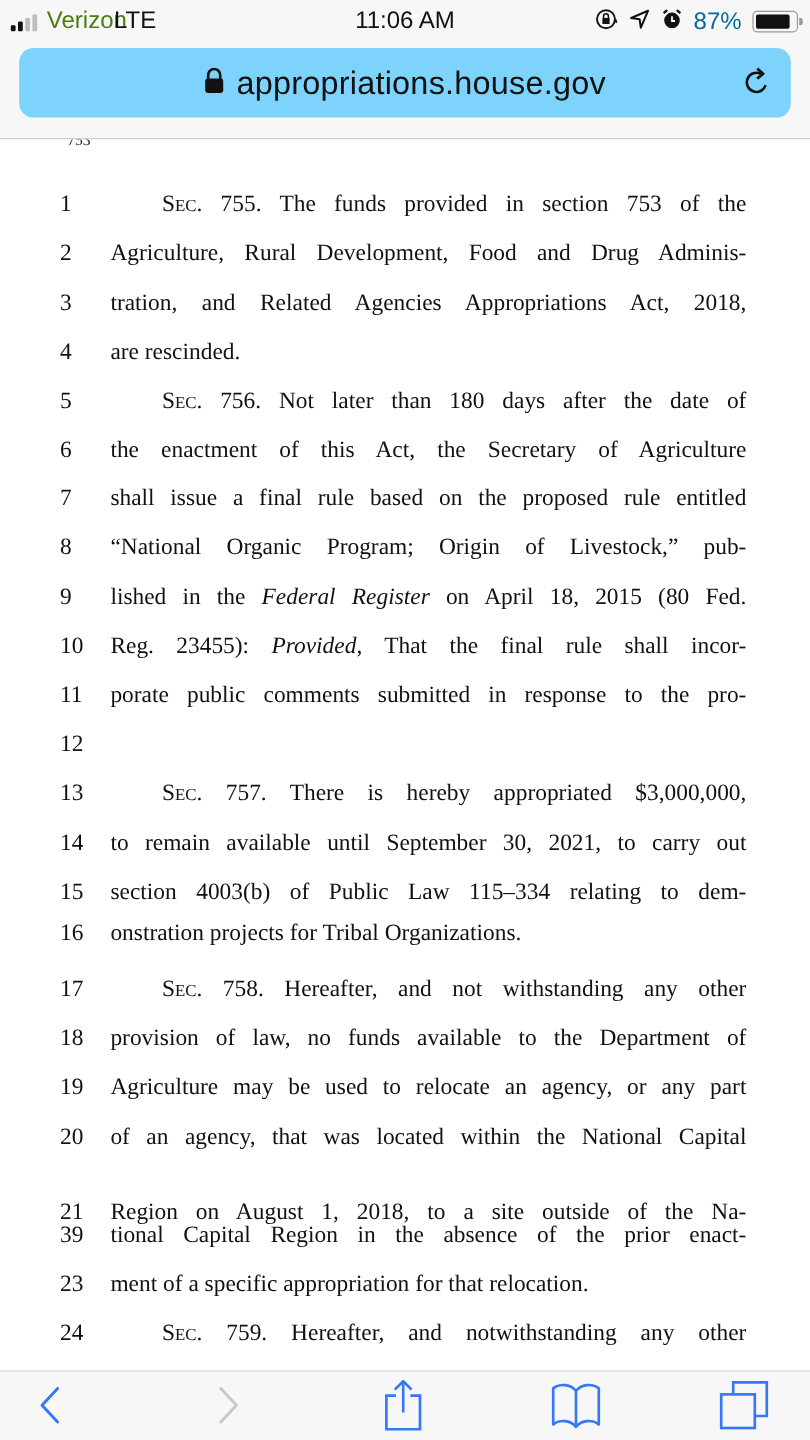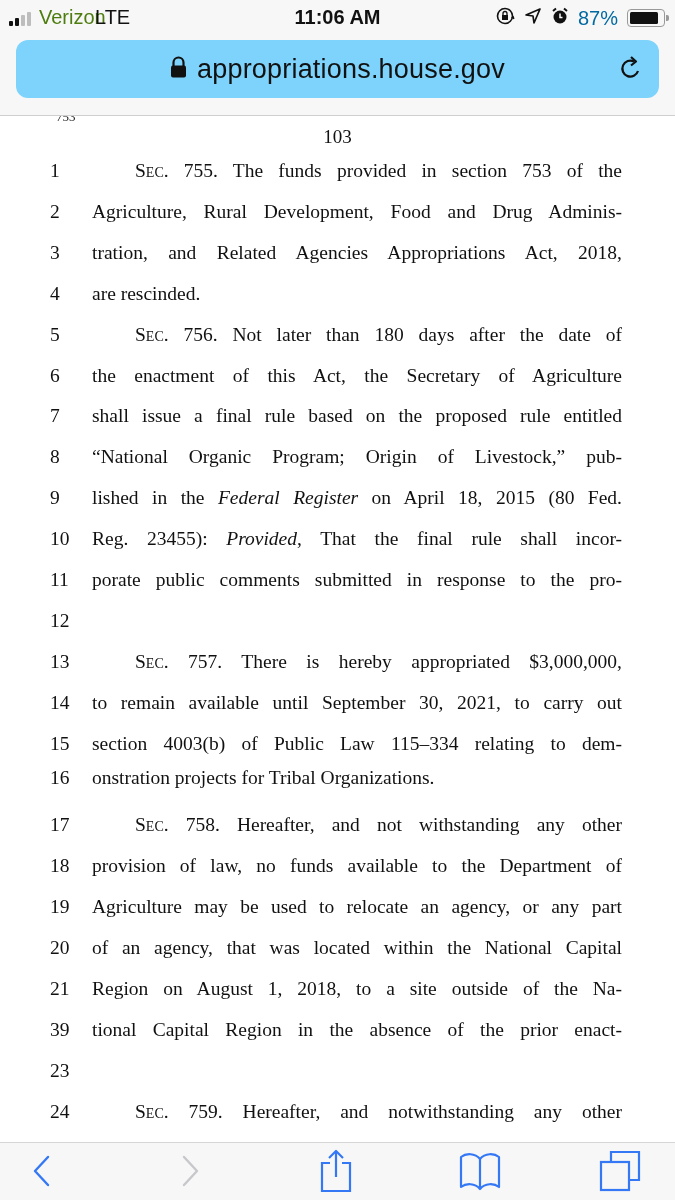--- a/index.html
+++ b/index.html
@@ -10,21 +10,21 @@
   .chrome-top {
     position: absolute; left: 0; top: 0; width: 675px; height: 116px;
     background: #f7f7f7; border-bottom: 1px solid #cfcfcf; z-index: 5;
   }
   .status-bar { position: absolute; left: 0; top: 0; width: 675px; height: 36px; }
   .signal { position: absolute; left: 9px; top: 12px; display: flex; align-items: flex-end; gap: 2px; height: 14px; }
   .signal span { display: block; width: 4px; border-radius: 1px; background: #111; }
   .signal span.dim { background: #bdbdbd; }
   .carrier { position: absolute; left: 39px; top: 6px; font-size: 20px; color: #4d7c0f; }
   .network { position: absolute; left: 95px; top: 6px; font-size: 20px; color: #111; }
-  .clock { position: absolute; left: 0; width: 675px; top: 6px; text-align: center; font-size: 20px; font-weight: bold; color: #111; }
+  .clock { position: absolute; left: 0; width: 675px; top: 6px; text-align: center; font-size: 20px; font-weight: normal; color: #111; }
   .status-right { position: absolute; right: 10px; top: 6px; display: flex; align-items: center; gap: 9px; height: 24px; }
   .status-right .ic { display: inline-block; }
   .battery-pct { font-size: 20px; color: #0369a1; }
   .battery { position: relative; width: 38px; height: 18px; border: 1.5px solid #999; border-radius: 4px; padding: 2px; }
   .battery .fill { width: 86%; height: 100%; background: #111; border-radius: 1.5px; }
   .battery::after { content: ""; position: absolute; right: -5px; top: 5px; width: 3px; height: 6px; background: #999; border-radius: 0 2px 2px 0; }
 
   .url-bar {
     position: absolute; left: 16px; top: 40px; width: 643px; height: 58px;
     background: #7dd3fc; border-radius: 12px;
@@ -108,21 +108,20 @@
       <svg width="24" height="28" viewBox="0 0 24 28">
           <path d="M19 16 a8 8 0 1 1 -4 -9.5" fill="none" stroke="#111" stroke-width="2.2"></path>
           <path d="M12 2 l5 4.5 l-5 4" fill="none" stroke="#111" stroke-width="2.2" stroke-linejoin="round"></path>
         </svg>
     </span>
   </div>
 </div>
 
 <div class="doc">
   <span class="clipped-ref">753</span>
-  <div class="page-num">103</div>
   <div id="lines">
       <div class="line" style="top: 44px;">
         <span class="num">1</span>
         <span class="txt indent"><span class="sc">Sec.</span><span> 755. The funds provided in section 753 of the</span></span>
       </div>
       <div class="line" style="top: 84.9px;">
         <span class="num">2</span>
         <span class="txt">Agriculture, Rural Development, Food and Drug Adminis-</span>
       </div>
       <div class="line" style="top: 125.8px;">
@@ -189,30 +188,31 @@
         <span class="txt">provision of law, no funds available to the Department of</span>
       </div>
       <div class="line" style="top: 780.2px;">
         <span class="num">19</span>
         <span class="txt">Agriculture may be used to relocate an agency, or any part</span>
       </div>
       <div class="line" style="top: 821.1px;">
         <span class="num">20</span>
         <span class="txt">of an agency, that was located within the National Capital</span>
       </div>
-      <div class="line" style="top: 862px;">
+      <div class="line" style="top: 884px;">
         <span class="num">21</span>
         <span class="txt">Region on August 1, 2018, to a site outside of the Na-</span>
       </div>
       <div class="line" style="top: 902.9px;">
         <span class="num">39</span>
         <span class="txt">tional Capital Region in the absence of the prior enact-</span>
       </div>
       <div class="line" style="top: 943.8px;">
         <span class="num">23</span>
+        <span class="txt last">ment of a specific appropriation for that relocation.</span>
       </div>
       <div class="line" style="top: 984.7px;">
         <span class="num">24</span>
         <span class="txt indent"><span class="sc">Sec.</span><span> 759. Hereafter, and notwithstanding any other</span></span>
       </div>
     </div>
 </div>
 
 <div class="toolbar">
   <div class="tb-btn" style="left:20px">

